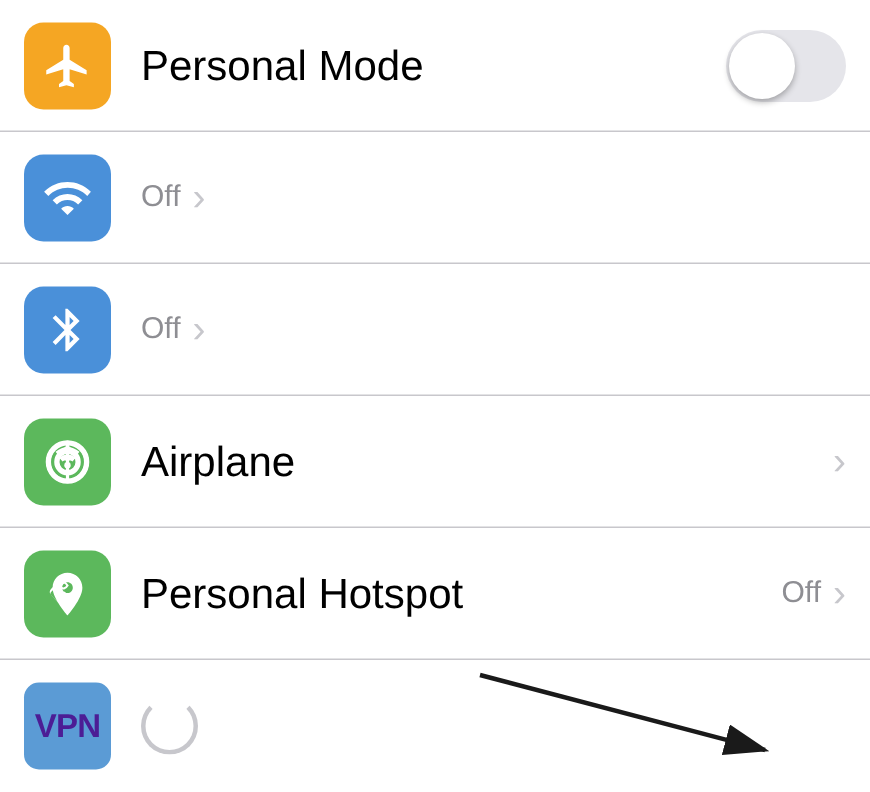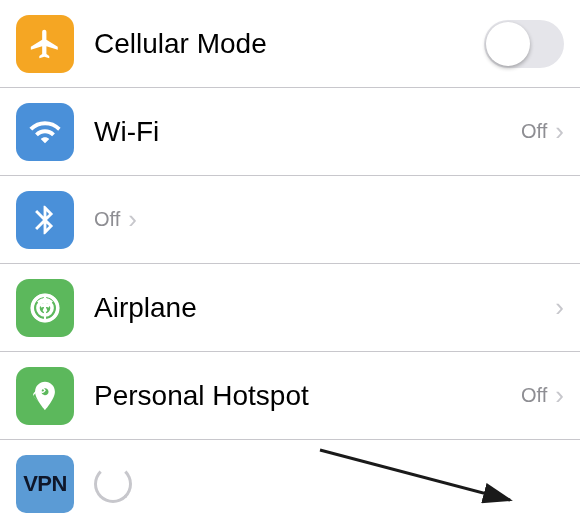--- a/index.html
+++ b/index.html
@@ -123,48 +123,47 @@
       left: 0;
       width: 100%;
       height: 100%;
       pointer-events: none;
     }
 
     
     .vpn-text {
       font-size: 22px;
       font-weight: 700;
-      color: #0f172a;
+      color: #4c1d95;
       letter-spacing: -0.5px;
     }
   </style>
 </head>
 <body>
 
 <div class="settings-list">
 
   <div class="settings-row">
     <div class="icon-wrap icon-airplane">
       <svg viewBox="0 0 24 24">
         <path d="M21 16v-2l-8-5V3.5c0-.83-.67-1.5-1.5-1.5S10 2.67 10 3.5V9l-8 5v2l8-2.5V19l-2 1.5V22l3.5-1 3.5 1v-1.5L13 19v-5.5l8 2.5z"></path>
       </svg>
     </div>
-    <span class="row-label">Cellular Mode</span>
+    <span class="row-label">Personal Mode</span>
     <div class="toggle">
       <div class="toggle-knob"></div>
     </div>
   </div>
 
   <div class="settings-row">
     <div class="icon-wrap icon-wifi">
       <svg viewBox="0 0 24 24">
         <path d="M1 9l2 2c5.07-5.07 13.27-5.02 18.31.07L23 9C16.93 2.93 7.08 2.89 1 9zm8 8l3 3 3-3c-1.65-1.66-4.34-1.66-6 0zm-4-4l2 2c2.76-2.76 7.24-2.76 10 0l2-2C15.14 9.14 8.87 9.13 5 13z"></path>
       </svg>
     </div>
-    <span class="row-label">Wi-Fi</span>
     <span class="row-value">Off</span>
     <span class="chevron">›</span>
   </div>
 
   <div class="settings-row">
     <div class="icon-wrap icon-bluetooth">
       <svg viewBox="0 0 24 24">
         <path d="M17.71 7.71L12 2h-1v7.59L6.41 5 5 6.41 10.59 12 5 17.59 6.41 19 11 14.41V22h1l5.71-5.71-4.3-4.29 4.3-4.29zM13 5.83l1.88 1.88L13 9.59V5.83zm1.88 10.46L13 18.17v-3.76l1.88 1.88z"></path>
       </svg>
     </div>

